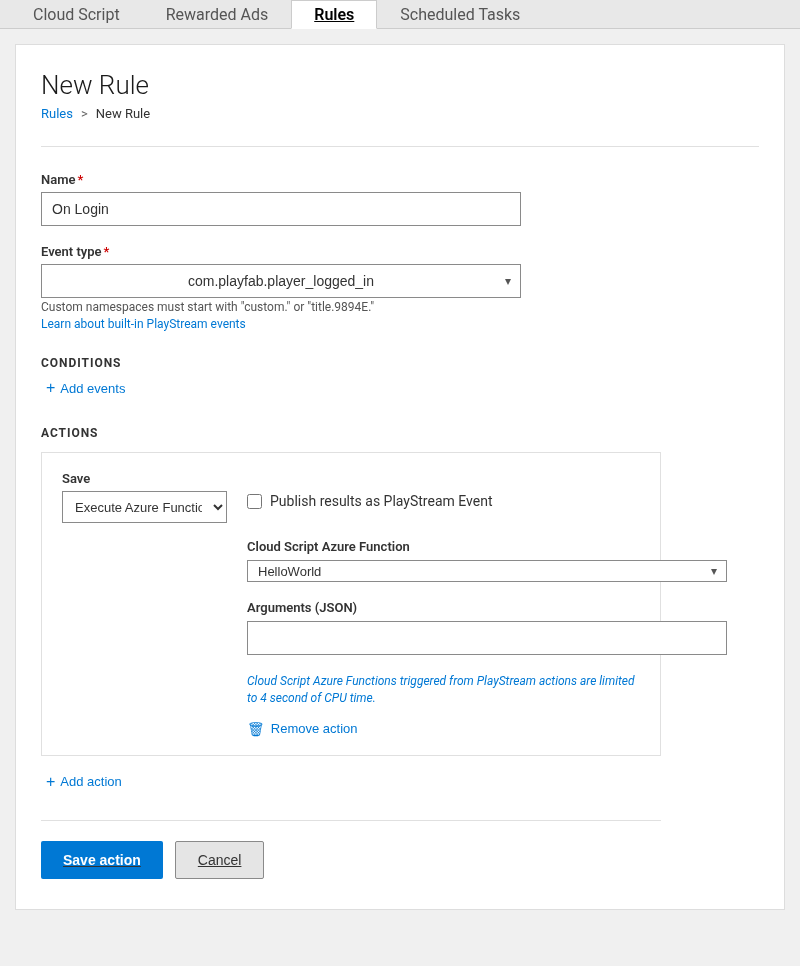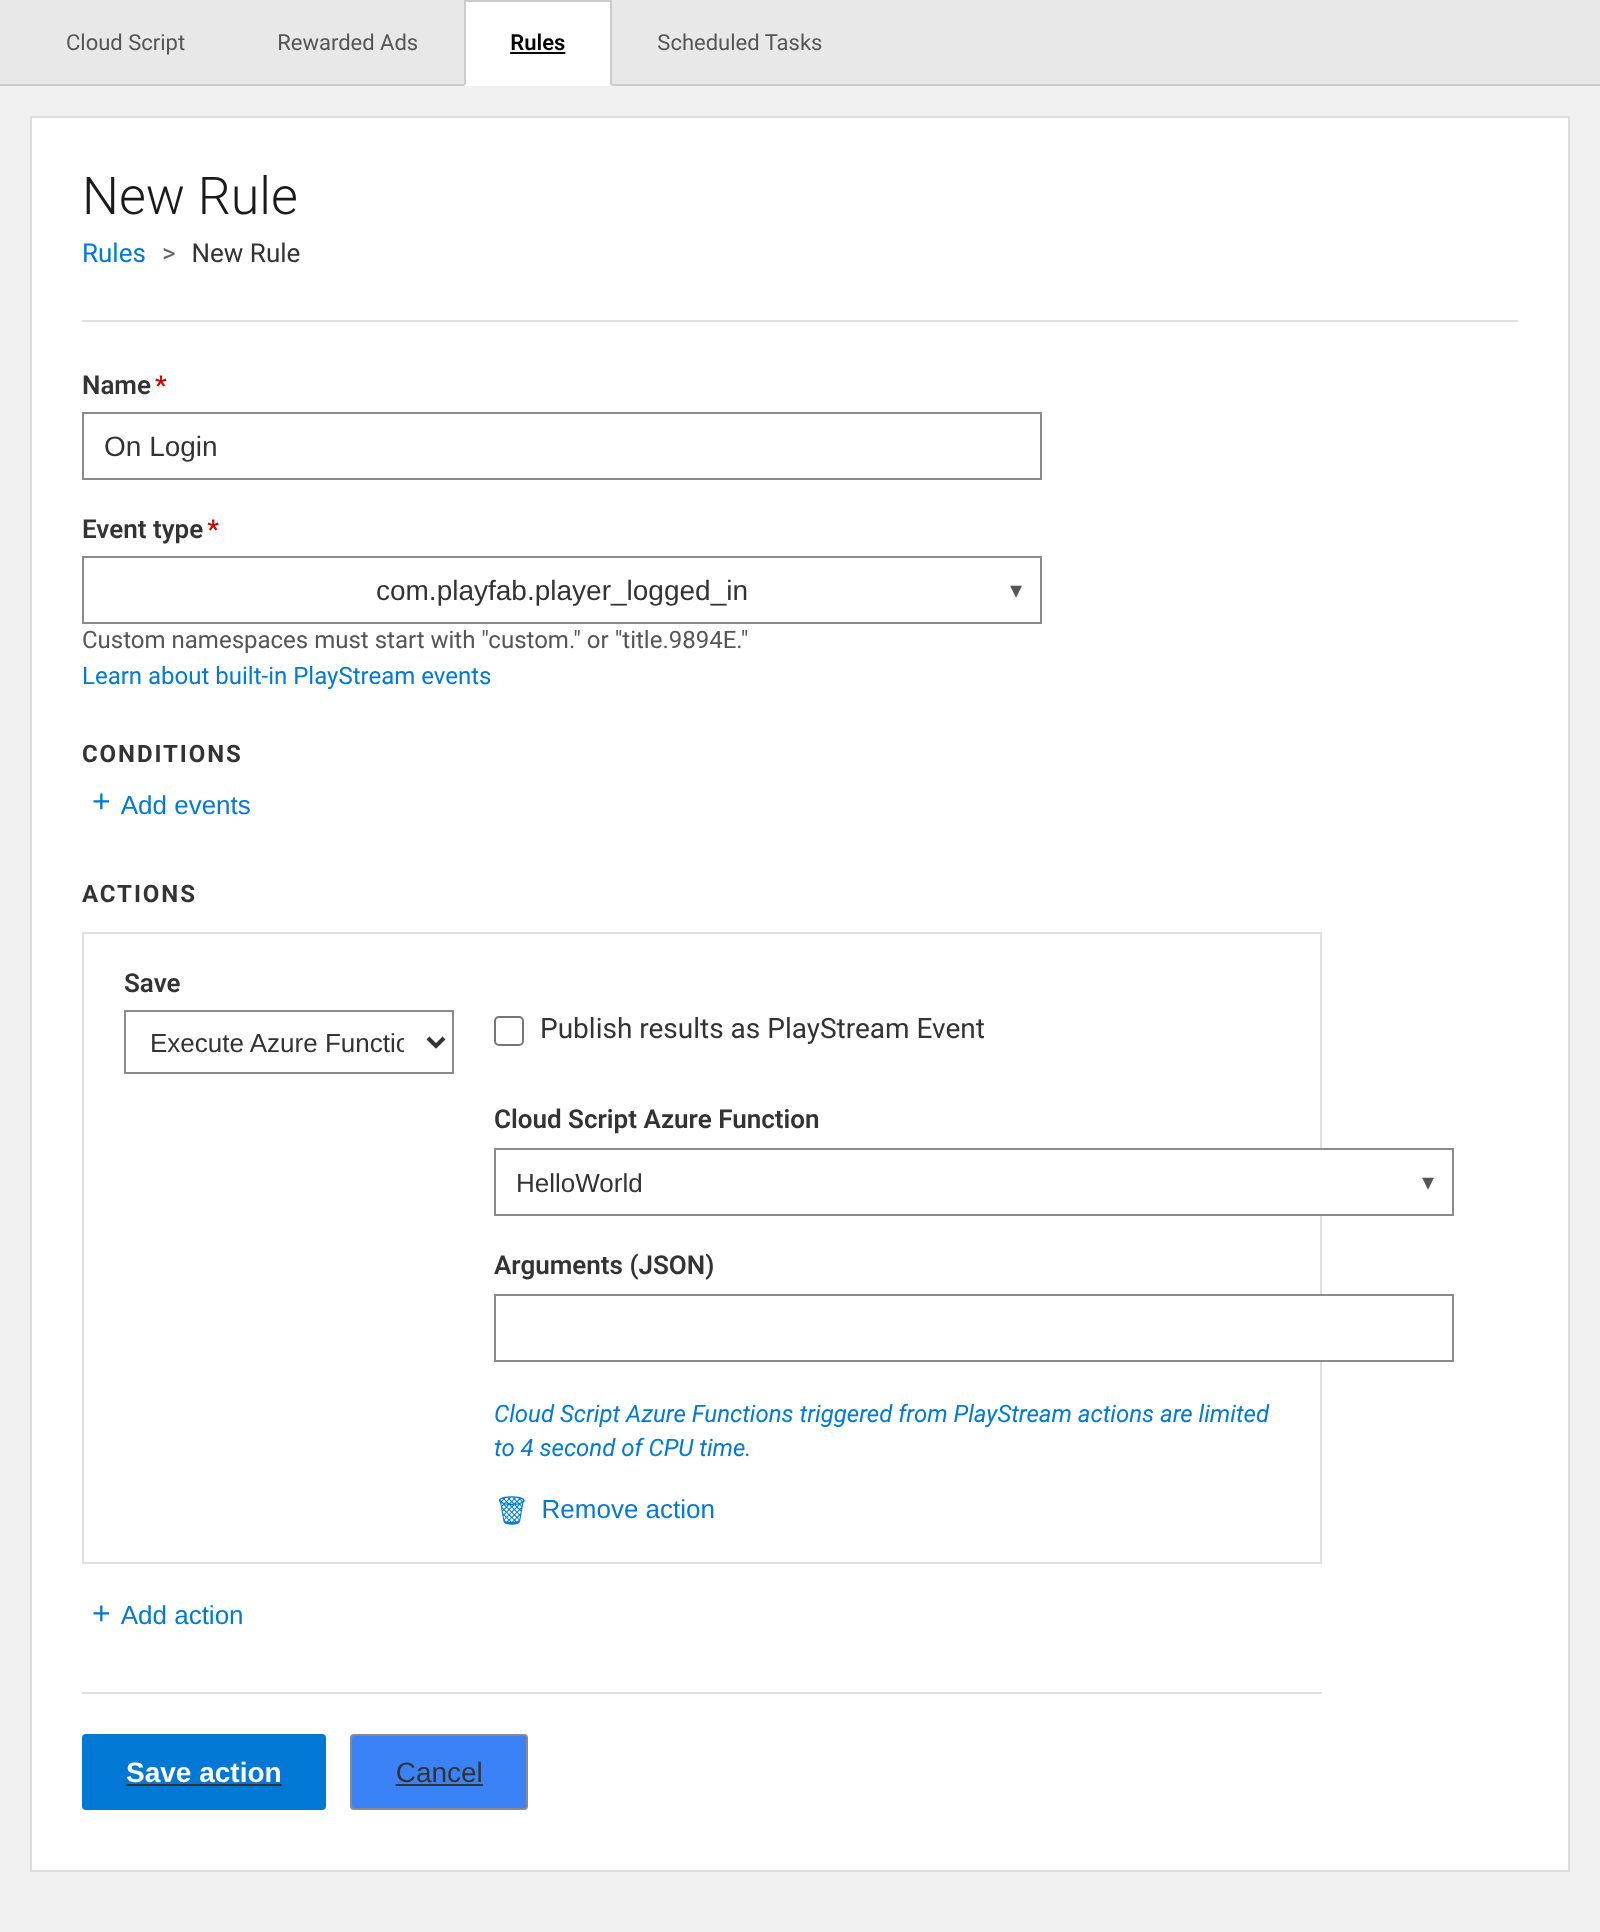--- a/index.html
+++ b/index.html
@@ -12,23 +12,23 @@
       min-height: 966px;
     }
     
     .tab-bar {
       display: flex;
       background: #e8e8e8;
       border-bottom: 1px solid #ccc;
       padding: 0 10px;
     }
     .tab {
-      padding: 14px 22px;
-      cursor: pointer;
-      font-size: 11px;
+      padding: 4px 22px;
+      cursor: pointer;
+      font-size: 16px;
       color: #555;
       border: 1px solid transparent;
       border-bottom: none;
       background: transparent;
       margin-bottom: -1px;
     }
     .tab.active {
       background: #fff;
       border-color: #ccc;
       border-bottom: 1px solid #fff;
@@ -215,21 +215,21 @@
       margin-left: 185px;
     }
     .detail-label {
       font-size: 13px;
       font-weight: 600;
       color: #333;
       margin-bottom: 6px;
     }
     .detail-select {
       width: 480px;
-      height: 34px;
+      height: 22px;
       border: 1px solid #8a8a8a;
       padding: 0 10px;
       font-size: 13px;
       color: #333;
       background: #fff;
       appearance: none;
       cursor: pointer;
       outline: none;
     }
     .detail-select-wrapper {
@@ -294,21 +294,21 @@
       background: #0078d4;
       color: #fff;
       border: none;
       padding: 10px 22px;
       font-size: 14px;
       cursor: pointer;
       font-weight: 600;
       border-radius: 2px;
     }
     .cancel-btn {
-      background: #3b82f6;
+      background: #e5e5e5;
       color: #333;
       border: 1px solid #8a8a8a;
       padding: 10px 22px;
       font-size: 14px;
       cursor: pointer;
       border-radius: 2px;
     }
   </style>
 </head>
 <body>

